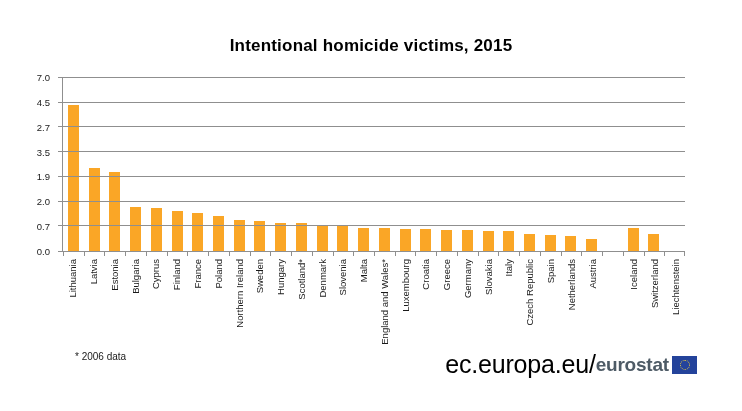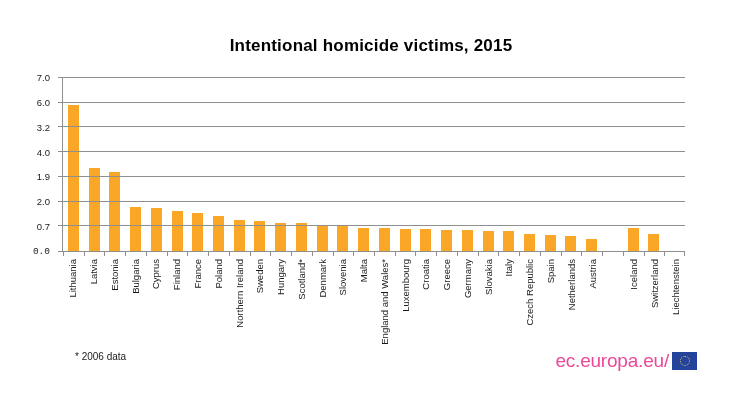--- a/index.html
+++ b/index.html
@@ -44,43 +44,43 @@
     white-space: nowrap; font-size: 9.5px; color: #1a1a1a;
   }
 
   .footnote {
     position: absolute; left: 75px; top: 351px;
     font-size: 10px; color: #1a1a1a;
   }
 
   
   .logo { position: absolute; right: 45px; top: 350px; display: flex; align-items: center; }
-  .logo-url { font-size: 19px; color: #ec4899; letter-spacing: -0.2px; }
+  .logo-url { font-size: 25px; color: #000000; letter-spacing: -0.2px; }
   .logo-brand { font-size: 19px; font-weight: 700; color: #4E5B66; letter-spacing: -0.2px; }
   .eu-flag {
     width: 25px; height: 18px; background: #24439B; margin-left: 3px;
     display: flex; align-items: center; justify-content: center;
   }
   .eu-stars { width: 10px; height: 10px; border: 1.6px dotted #E8C83C; border-radius: 50%; }
 </style>
 </head>
 <body>
 
 <div id="screen">
 
   <div class="chart-title">Intentional homicide victims, 2015</div>
 
   <div class="ylabels">
-      <div class="ylabel" style="top: calc(100% - 5px); font-family: Liberation Mono, monospace;">0.0</div>
+      <div class="ylabel" style="top: calc(100% - 5px);">0.0</div>
       <div class="ylabel" style="top: calc(85.7143% - 5px);">0.7</div>
       <div class="ylabel" style="top: calc(71.4286% - 5px);">2.0</div>
       <div class="ylabel" style="top: calc(57.1429% - 5px);">1.9</div>
-      <div class="ylabel" style="top: calc(42.8571% - 5px);">4.0</div>
-      <div class="ylabel" style="top: calc(28.5714% - 5px);">3.2</div>
-      <div class="ylabel" style="top: calc(14.2857% - 5px);">6.0</div>
+      <div class="ylabel" style="top: calc(42.8571% - 5px);">3.5</div>
+      <div class="ylabel" style="top: calc(28.5714% - 5px);">2.7</div>
+      <div class="ylabel" style="top: calc(14.2857% - 5px);">4.5</div>
       <div class="ylabel" style="top: calc(0% - 5px);">7.0</div>
     </div>
 
   <div class="plot">
     <div class="bars-row">
         <div class="slot">
           <div class="bar" title="Lithuania" style="height: 84.2857%;"></div>
         </div>
         <div class="slot">
           <div class="bar" title="Latvia" style="height: 47.8571%;"></div>
@@ -304,18 +304,19 @@
       </div>
       <div class="xslot">
         <span class="xlabel">Liechtenstein</span>
       </div>
     </div>
 
   <div class="footnote">* 2006 data</div>
 
   <div class="logo">
     <span class="logo-url">ec.europa.eu/</span>
+    <span class="logo-brand">eurostat</span>
     <span class="eu-flag">
       <span class="eu-stars"></span>
     </span>
   </div>
 
 </div>
 
 </body></html>

